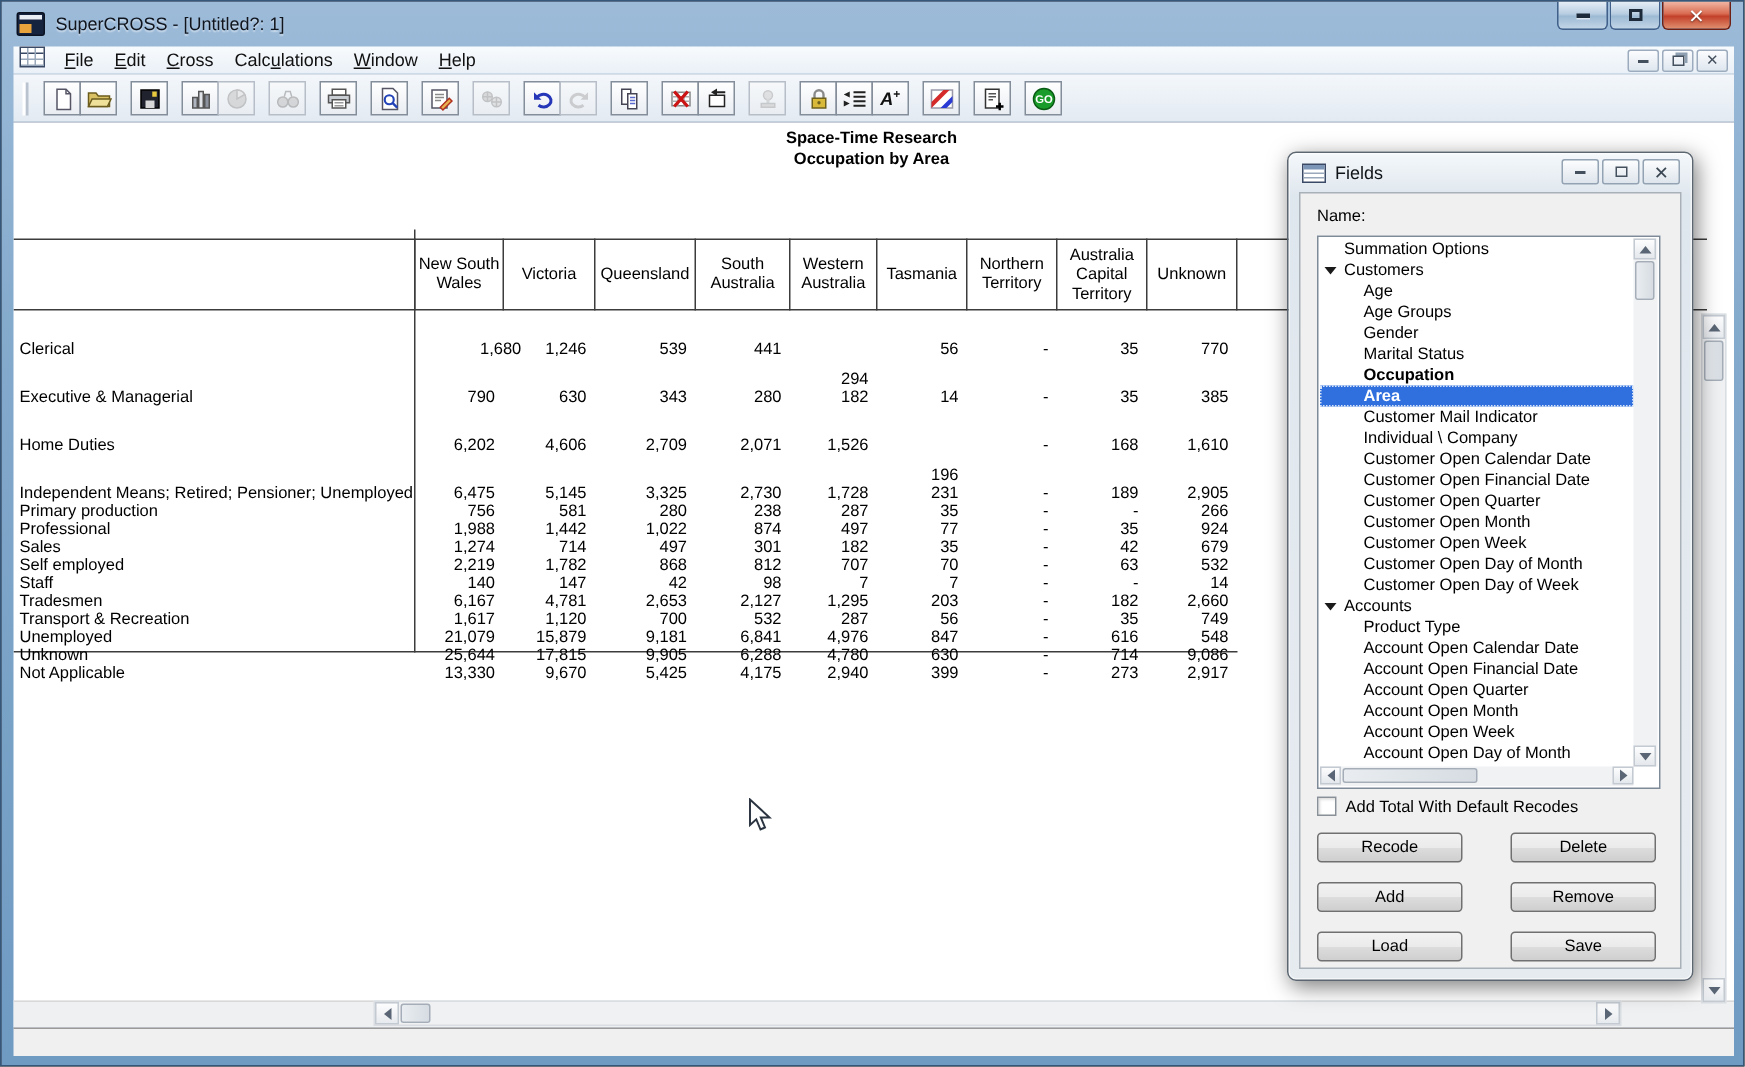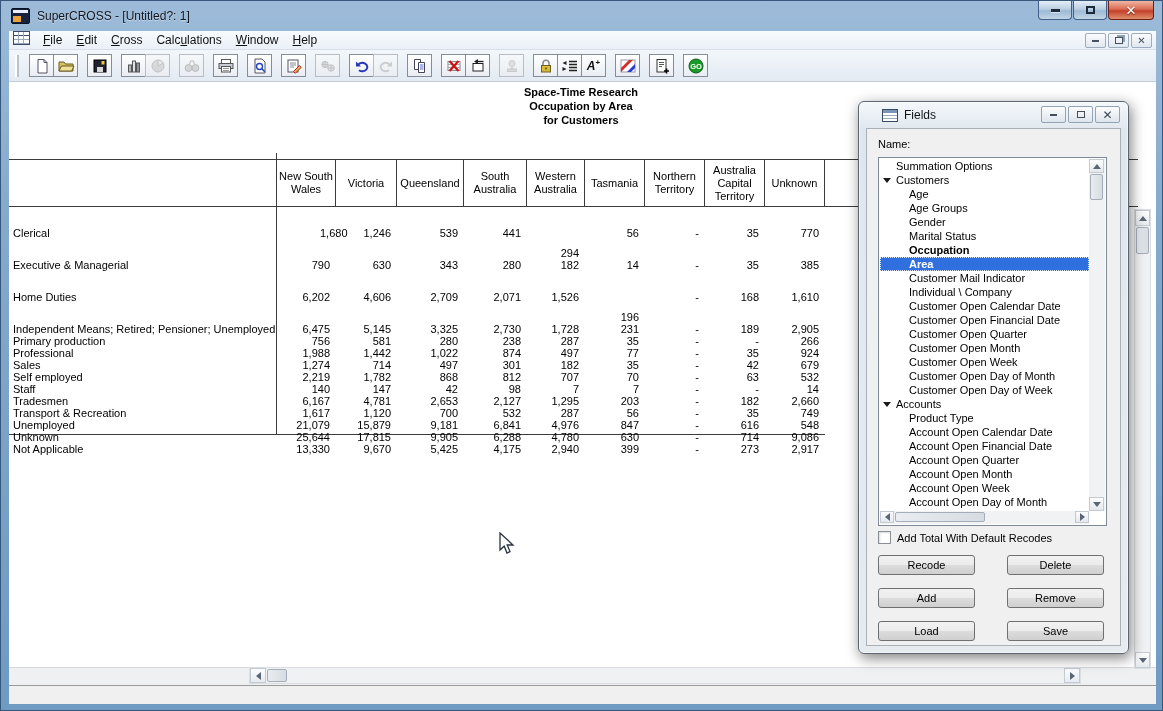--- a/index.html
+++ b/index.html
@@ -68,21 +68,21 @@
   .tri.down{border-left:4px solid transparent;border-right:4px solid transparent;border-top:5px solid #5a6675;}
   .tri.left{border-top:4px solid transparent;border-bottom:4px solid transparent;border-right:5px solid #5a6675;}
   .tri.right{border-top:4px solid transparent;border-bottom:4px solid transparent;border-left:5px solid #5a6675;}
   .doc-bottom-strip{position:absolute;left:0;bottom:0;width:100%;height:18px;background:#eef0f2;border-top:1px solid #d8d8d8;}
   
   .statusbar{position:absolute;left:8px;top:684px;width:1147px;height:19px;background:#f0f0f0;border-top:1px solid #9a9a9a;}
   
   .dialog{position:absolute;left:857px;top:100px;width:271px;height:553px;border-radius:6px;
     background:linear-gradient(180deg,#f4f8fb,#dfe7ee 28px,#e6ebf0);
     border:1px solid #5c6670;box-shadow:2px 4px 14px rgba(0,0,0,.5), inset 0 0 0 1px rgba(255,255,255,.55);z-index:20;}
-  .dlg-titlebar{position:absolute;left:0;top:0;right:0;height:26px;display:flex;align-items:center;padding-left:23px;}
+  .dlg-titlebar{position:absolute;left:0;top:0;right:0;height:26px;display:flex;align-items:center;padding-left:9px;}
   .dlg-title{font-size:12px;color:#101418;margin-left:6px;}
   .dlg-icon{width:16px;height:13px;position:relative;background:#fff;border:1px solid #3a4a66;}
   .dlg-icon::before{content:"";position:absolute;left:0;top:0;right:0;height:3px;background:#7c96b8;}
   .dlg-icon::after{content:"";position:absolute;top:5px;left:0;right:0;height:1px;background:#9aa8bc;box-shadow:0 3px 0 #9aa8bc;}
   .dlg-btns{position:absolute;right:8px;top:4px;display:flex;gap:2px;}
   .dlg-btn{width:25px;height:17px;border:1px solid #93a3b3;border-radius:2px;background:linear-gradient(180deg,#fcfdfe,#dee5ec);
     display:flex;align-items:center;justify-content:center;color:#3c4754;}
   .dlg-btn .glyph-close2{font-size:12px;font-weight:bold;color:#3c4754;line-height:1;}
   .dlg-client{position:absolute;left:7px;right:7px;top:26px;bottom:7px;background:#f0f0f0;border:1px solid #a8b0b8;padding:0;}
   .name-label{position:absolute;left:11px;top:9px;font-size:11px;color:#000;}
@@ -326,21 +326,20 @@
             </svg>
           </div>
         </div>
       </div>
   </div>
 
   <div class="doc">
     <div class="report-title" id="report-title">
         <div>Space-Time Research</div>
         <div>Occupation by Area</div>
-        <div>for Customers</div>
       </div>
 
     <div class="hline" style="left:0;top:77px;width:1129px"></div>
     <div class="hline" style="left:0;top:124px;width:1129px"></div>
     <div class="hline" style="left:0;top:352px;width:816px"></div>
     <div class="vline" style="left:267px;top:71px;height:282px"></div>
     <div id="hdr-lines">
         <div class="vline" style="left: 267px; top: 77px; height: 48px;"></div>
         <div class="vline" style="left: 326px; top: 77px; height: 48px;"></div>
         <div class="vline" style="left: 387px; top: 77px; height: 48px;"></div>

